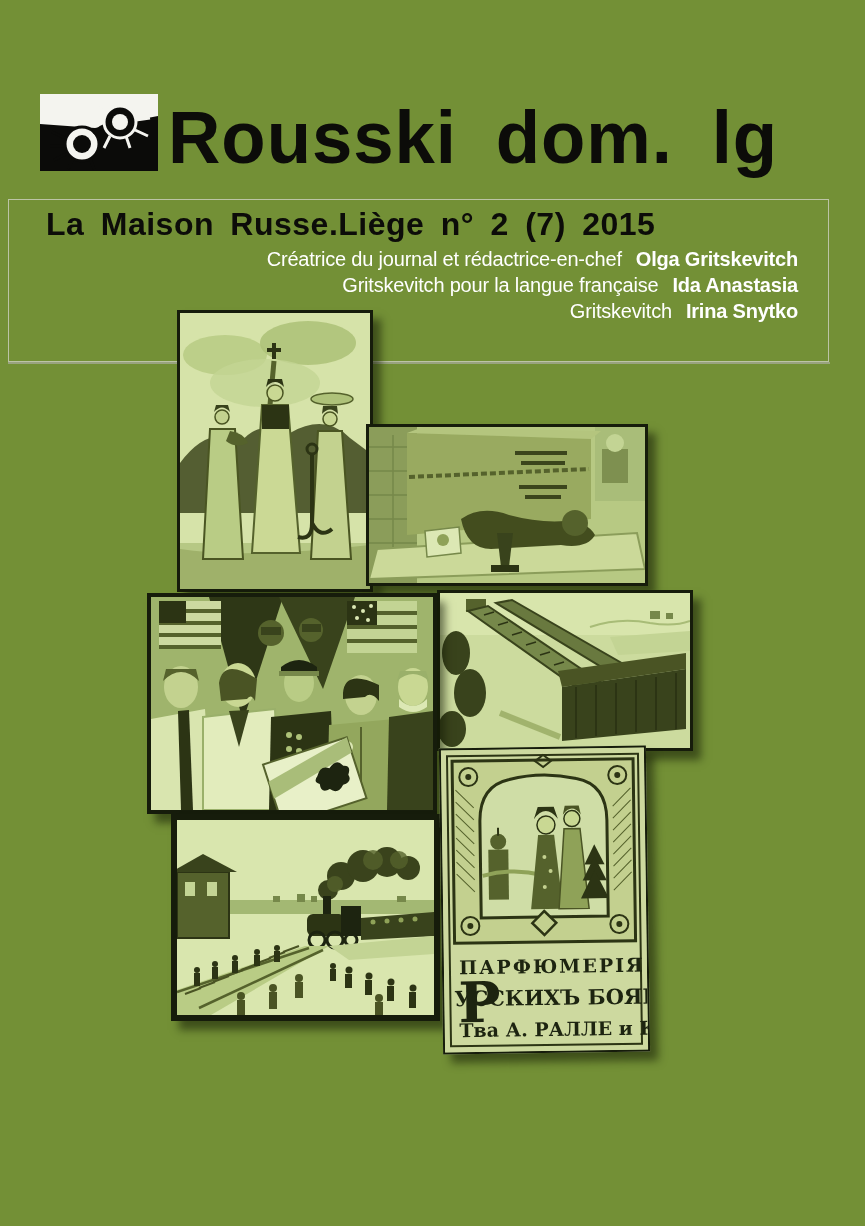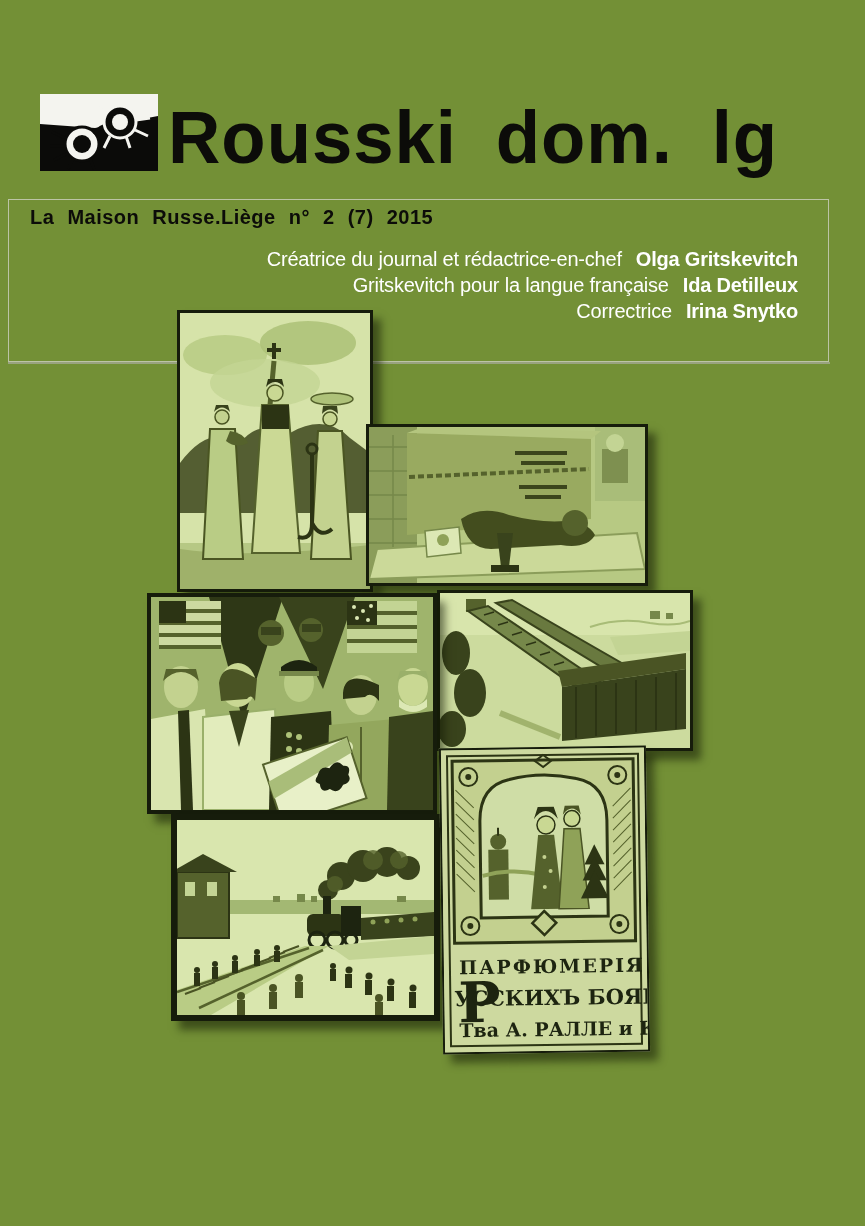--- a/index.html
+++ b/index.html
@@ -16,21 +16,21 @@
     color:var(--ink,#0c0c09);letter-spacing:1px;word-spacing:18px;white-space:nowrap;
     transform:scaleX(.98);transform-origin:left top;
   }
   
   .issue-box{
     left:8px;top:199px;width:821px;height:163px;
     border:1px solid var(--box-border,#bcc4a6);box-sizing:border-box;
   }
   .rule{left:8px;top:362px;width:822px;height:2px;background:var(--rule,#99a37f);}
   .subtitle{
-    left:30px;top:206px;font-size:20px;font-weight:bold;color:var(--ink,#0c0c09);
+    left:46px;top:206px;font-size:32px;font-weight:bold;color:var(--ink,#0c0c09);
     word-spacing:7px;letter-spacing:.5px;white-space:nowrap;
   }
   .credits{
     left:200px;top:246px;width:598px;text-align:right;color:#ffffff;
     font-size:20px;line-height:26px;letter-spacing:-0.2px;
   }
   .credit-name{font-weight:bold;margin-left:14px;}
   
   .photo{
     position:absolute;box-sizing:border-box;background:#cde0a2;
@@ -75,24 +75,24 @@
 <div class="abs issue-box"></div>
 <div class="abs rule"></div>
 
 <div class="abs subtitle">La Maison Russe.Liège n° 2 (7) 2015</div>
 
 <div class="abs credits">
   <div>
     <span>Créatrice du journal et rédactrice-en-chef</span><span class="credit-name">Olga Gritskevitch</span>
   </div>
   <div>
-    <span>Gritskevitch pour la langue française</span><span class="credit-name">Ida Detilleux</span>
+    <span>Gritskevitch pour la langue française</span><span class="credit-name">Ida Anastasia</span>
   </div>
   <div>
-    <span>Correctrice</span><span class="credit-name">Irina Snytko</span>
+    <span>Gritskevitch</span><span class="credit-name">Irina Snytko</span>
   </div>
 </div>
 
 <div class="photo p-allegory">
   <svg viewBox="0 0 190 276" preserveAspectRatio="none">
     <rect width="190" height="276" fill="#d6e3a9"></rect>
     <ellipse cx="45" cy="42" rx="42" ry="20" fill="#b9cc85" opacity=".9"></ellipse>
     <ellipse cx="128" cy="30" rx="48" ry="22" fill="#aec279" opacity=".9"></ellipse>
     <ellipse cx="85" cy="70" rx="55" ry="24" fill="#c3d494" opacity=".8"></ellipse>
     <ellipse cx="152" cy="86" rx="21" ry="6" fill="#aec279" stroke="#55622c" stroke-width="1.5"></ellipse>

